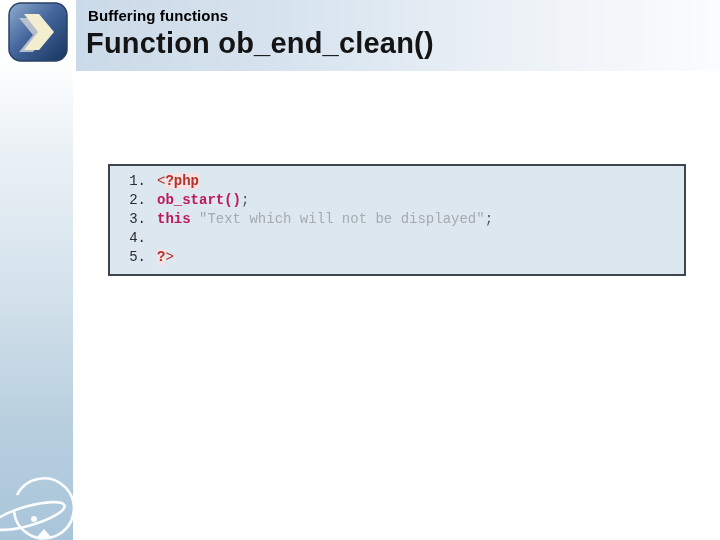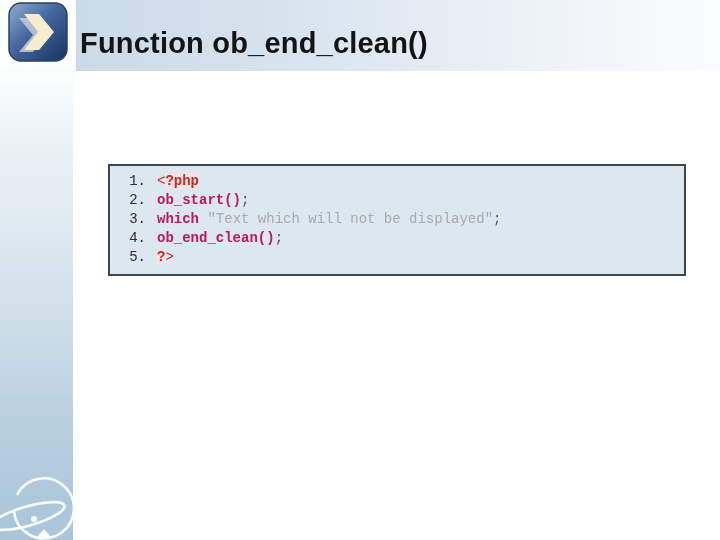--- a/index.html
+++ b/index.html
@@ -38,21 +38,21 @@
   .kicker {
     position: absolute;
     left: 12px; top: 7px;
     font-size: 15px;
     font-weight: bold;
     color: #000000;
     letter-spacing: 0.1px;
   }
   .slide-title {
     position: absolute;
-    left: 4px; top: 27px;
+    left: 10px; top: 27px;
     font-size: 29px;
     font-weight: bold;
     color: #141414;
     letter-spacing: 0.2px;
     white-space: nowrap;
   }
 
   
   .app-icon {
     position: absolute;
@@ -113,20 +113,21 @@
   }
 </style>
 </head>
 <body>
 
 <div class="slide">
 
   <div class="left-strip"></div>
 
   <div class="header-band">
+    <div class="kicker">Buffering functions</div>
     <div class="slide-title">Function ob_end_clean()</div>
   </div>
 
   <div class="app-icon">
     <svg width="60" height="60" viewBox="0 0 60 60" aria-hidden="true">
       <defs>
         <linearGradient id="iconGrad" x1="0" y1="0" x2="1" y2="1">
           <stop offset="0" stop-color="#8fadd0"></stop>
           <stop offset="0.45" stop-color="#44669c"></stop>
           <stop offset="1" stop-color="#17345f"></stop>
@@ -136,22 +137,22 @@
       <polygon points="14,14 28,14 42,31 28,48 14,48 28,31" fill="#c9ccd4" opacity="0.85" transform="translate(-3,2)"></polygon>
       <polygon points="16,12 31,12 46,30 31,48 16,48 30,30" fill="#f3eecf"></polygon>
     </svg>
   </div>
 
 
   <div class="code-block">
     <div>
         <div class="code-line"><span class="line-number">1.</span><span class="line-code"><span class="seg-red">&lt;</span><span class="seg-red-bold-hl">?php</span></span></div>
         <div class="code-line"><span class="line-number">2.</span><span class="line-code"><span class="seg-blue-bold">ob_start()</span><span class="seg-plain">;</span></span></div>
-        <div class="code-line"><span class="line-number">3.</span><span class="line-code"><span class="seg-blue-bold">which</span><span class="seg-plain"> </span><span class="seg-string">"Text which will not be displayed"</span><span class="seg-plain">;</span></span></div>
-        <div class="code-line"><span class="line-number">4.</span><span class="line-code"><span class="seg-blue-bold">ob_end_clean()</span><span class="seg-plain">;</span></span></div>
+        <div class="code-line"><span class="line-number">3.</span><span class="line-code"><span class="seg-blue-bold">this</span><span class="seg-plain"> </span><span class="seg-string">"Text which will not be displayed"</span><span class="seg-plain">;</span></span></div>
+        <div class="code-line"><span class="line-number">4.</span></div>
         <div class="code-line"><span class="line-number">5.</span><span class="line-code"><span class="seg-red-bold-hl">?</span><span class="seg-red">&gt;</span></span></div>
       </div>
   </div>
 
   <div class="footer-logo">
     <svg width="80" height="68" viewBox="0 0 80 68" aria-hidden="true">
       <g stroke="#ffffff" stroke-width="2.6" fill="none" opacity="0.95">
         <path d="M 17,23 A 30,30 0 1 1 14,39"></path>
         <ellipse cx="28" cy="44" rx="38" ry="9.5" transform="rotate(-16 28 44)"></ellipse>
       </g>

